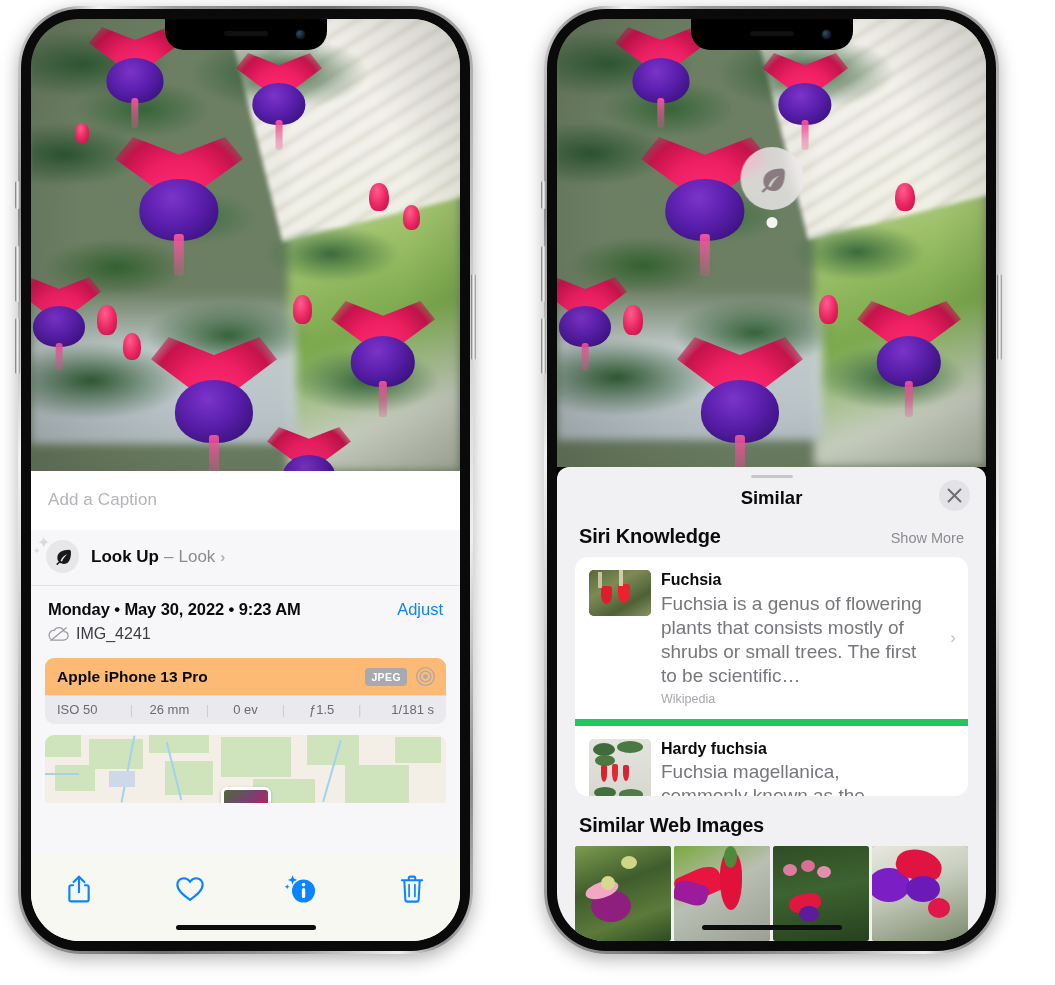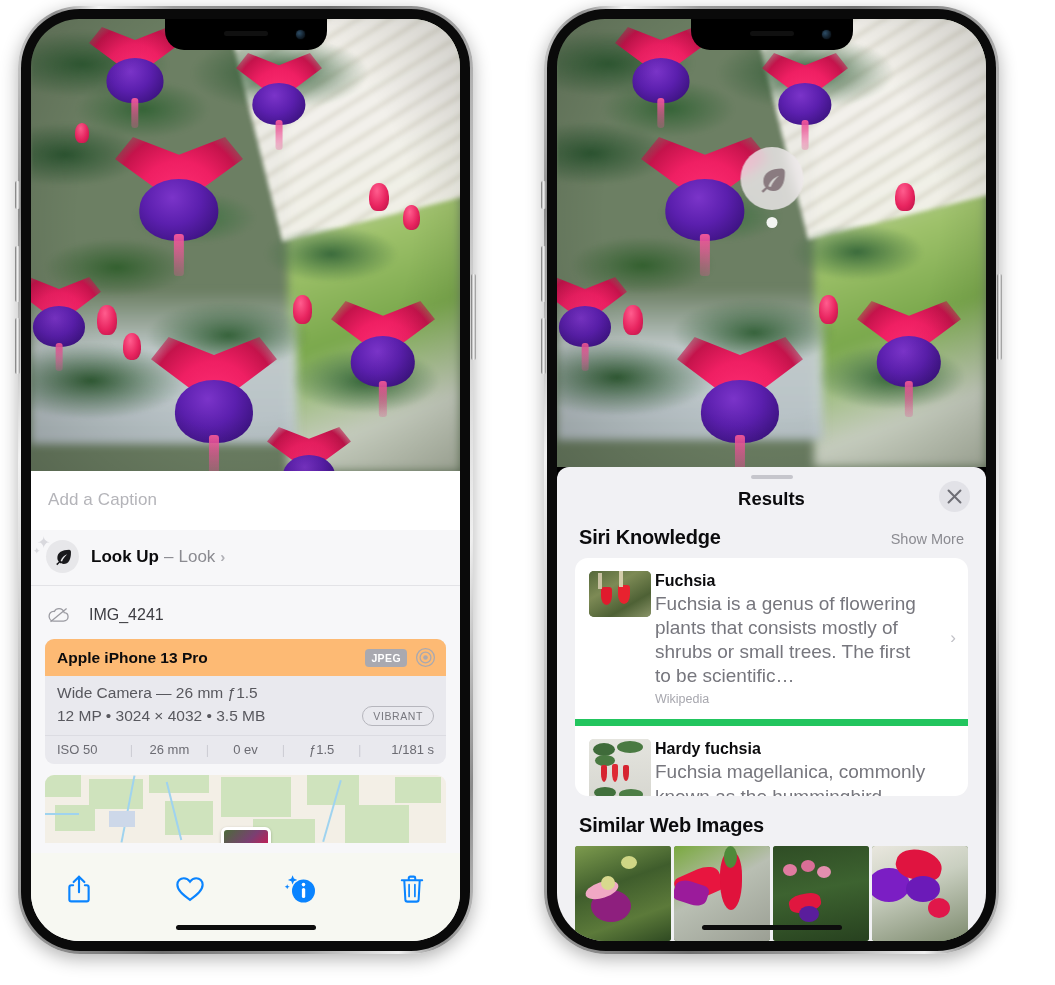--- a/index.html
+++ b/index.html
@@ -73,21 +73,21 @@
   .spark.s1{left:-9px;top:-5px;font-size:16px;}
   .spark.s2{left:-13px;top:7px;font-size:9px;}
   .lookup-text{font-size:17px;color:#0b0b0d;font-weight:bold;display:flex;align-items:center;gap:5px;}
   .lookup-text .sub{font-weight:normal;color:#8b8b91;}
   .chev{color:#b0b0b6;font-size:15px;}
 
   .meta{padding:14px 17px 9px 17px;}
   .meta-line{display:flex;align-items:baseline;justify-content:space-between;}
   .meta-date{font-size:16.5px;color:#0b0b0d;font-weight:bold;letter-spacing:-.1px;}
   .adjust{font-size:16.5px;color:#0a84ff;}
-  .meta-file{display:flex;align-items:center;gap:19px;margin-top:6px;font-size:16px;color:#3d3d42;}
+  .meta-file{display:flex;align-items:center;gap:6px;margin-top:6px;font-size:16px;color:#3d3d42;}
 
   .cam-card{margin:6px 14px 0 14px;border-radius:9px;overflow:hidden;background:#e9e9ee;}
   .cam-head{display:flex;align-items:center;justify-content:space-between;padding:8px 10px 8px 12px;background:#fdba74;}
   .cam-model{font-size:15.5px;color:#0b0b0d;font-weight:bold;}
   .cam-head-right{display:flex;align-items:center;gap:8px;}
   .jpeg{font-size:10.5px;font-weight:bold;color:#ffffff;background:#a9a9b0;border-radius:4px;padding:3px 6px;letter-spacing:.4px;}
   .cam-body{padding:8px 12px 9px 12px;}
   .cam-lens{font-size:15.5px;color:#58585e;}
   .cam-specs{display:flex;align-items:center;justify-content:space-between;margin-top:4px;}
   .cam-size{font-size:15.5px;color:#58585e;}
@@ -112,21 +112,21 @@
   .grabber{width:42px;height:5px;border-radius:3px;background:#c6c6cc;margin:8px auto 0 auto;}
   .rhead{position:relative;display:flex;align-items:center;justify-content:center;padding:9px 0 16px 0;}
   .rtitle{font-size:18.5px;font-weight:bold;color:#0b0b0d;}
   .closebtn{position:absolute;right:16px;top:2px;width:31px;height:31px;border-radius:50%;background:#e2e2e7;display:flex;align-items:center;justify-content:center;}
 
   .sect-head{display:flex;align-items:baseline;justify-content:space-between;padding:0 22px 9px 22px;}
   .sect-title{font-size:20px;font-weight:bold;color:#0b0b0d;letter-spacing:-.2px;}
   .show-more{font-size:14.5px;color:#8b8b91;}
 
   .kcard{margin:0 18px;background:#ffffff;border-radius:13px;overflow:hidden;}
-  .krow{display:flex;align-items:flex-start;gap:4px;padding:13px 22px 13px 14px;position:relative;}
+  .krow{display:flex;align-items:flex-start;gap:10px;padding:13px 22px 13px 14px;position:relative;}
   .krow+.krow{border-top:7px solid #22c55e;}
   .kthumb{width:62px;flex:none;border-radius:5px;overflow:hidden;position:relative;background:#6d7a52;}
   .kthumb.a{height:46px;}
   .kthumb.b{height:82px;background:#dcdcd6;}
   .kbody{flex:1;min-width:0;padding-right:16px;}
   .ktitle{font-size:16px;font-weight:bold;color:#0b0b0d;line-height:1.2;}
   .kdesc{font-size:19px;color:#76767d;line-height:1.27;margin-top:2px;}
   .ksrc{font-size:12.5px;color:#a7a7ae;margin-top:4px;}
   .kchev{position:absolute;right:12px;top:50%;transform:translateY(-50%);color:#c0c0c6;font-size:17px;}
 
@@ -218,46 +218,43 @@
           </div>
           <div class="lookup-text">
             <span>Look Up</span>
             <span class="sub">–</span>
             <span class="sub">Look</span>
             <span class="chev">›</span>
           </div>
         </div>
 
         <div class="meta">
+          <div class="meta-line">
+            <div class="meta-date">Monday • May 30, 2022 • 9:23 AM</div>
+            <div class="adjust">Adjust</div>
+          </div>
           <div class="meta-file">
             <svg width="22" height="16" viewBox="0 0 26 18">
               <path d="M7 16.2h11.4c3 0 5.3-2.2 5.3-5 0-2.6-2-4.7-4.6-4.9-.7-2.8-3.1-4.8-6.1-4.8-2.4 0-4.5 1.3-5.5 3.3-.3-.1-.7-.1-1-.1C3.6 4.7 1.3 7 1.3 10.4c0 3.3 2.3 5.8 5.7 5.8z" fill="none" stroke="#9a9aa1" stroke-width="1.5"></path>
               <line x1="3" y1="17" x2="22" y2="1.4" stroke="#9a9aa1" stroke-width="1.5"></line>
             </svg>
             <span>IMG_4241</span>
           </div>
         </div>
 
         <div class="cam-card">
           <div class="cam-head">
             <div class="cam-model">Apple iPhone 13 Pro</div>
             <div class="cam-head-right">
               <span class="jpeg">JPEG</span>
               <svg width="21" height="21" viewBox="0 0 24 24">
                 <circle cx="12" cy="12" r="10.2" fill="none" stroke="#a9a9b0" stroke-width="1.5"></circle>
                 <circle cx="12" cy="12" r="6.2" fill="none" stroke="#a9a9b0" stroke-width="1.5"></circle>
                 <circle cx="12" cy="12" r="2.6" fill="#a9a9b0"></circle>
               </svg>
-            </div>
-          </div>
-          <div class="cam-body">
-            <div class="cam-lens">Wide Camera — 26 mm ƒ1.5</div>
-            <div class="cam-specs">
-              <div class="cam-size">12 MP • 3024 × 4032 • 3.5 MB</div>
-              <div class="vibrant">VIBRANT</div>
             </div>
           </div>
           <div class="exif">
             <span>ISO 50</span>
             <i>|</i>
             <span>26 mm</span>
             <i>|</i>
             <span>0 ev</span>
             <i>|</i>
             <span>ƒ1.5</span>
@@ -385,21 +382,21 @@
               <path d="M20.5 3.5c-9 0-15 3.4-15 10.2 0 2 .7 3.7 1.8 4.9L4 21.6l1.4 1.4 3-3c1.3 1 3 1.5 5 1.5 6.5 0 9.3-6.2 9.3-14.6 0-1.6-.1-2.6-2.2-3.4zM9.6 17.8c1.2-4.2 4.6-7.1 8.4-8.5-2.6 2.3-5.2 5.2-6.6 9.1-.6-.1-1.2-.3-1.8-.6z" fill="#8a7b80"></path>
             </svg>
           </div>
           <div style="width:11px;height:11px;border-radius:50%;background:rgba(255,255,255,.92);margin:7px auto 0 auto;"></div>
         </div>
       </div>
 
       <div class="rsheet" style="top:448px">
         <div class="grabber"></div>
         <div class="rhead">
-          <div class="rtitle">Results</div>
+          <div class="rtitle">Similar</div>
           <div class="closebtn">
             <svg width="17" height="17" viewBox="0 0 16 16">
               <path d="M2.4 2.4l11.2 11.2M13.6 2.4L2.4 13.6" stroke="#6e6e75" stroke-width="1.9" stroke-linecap="round"></path>
             </svg>
           </div>
         </div>
 
         <div class="sect-head">
           <div class="sect-title">Siri Knowledge</div>
           <div class="show-more">Show More</div>

